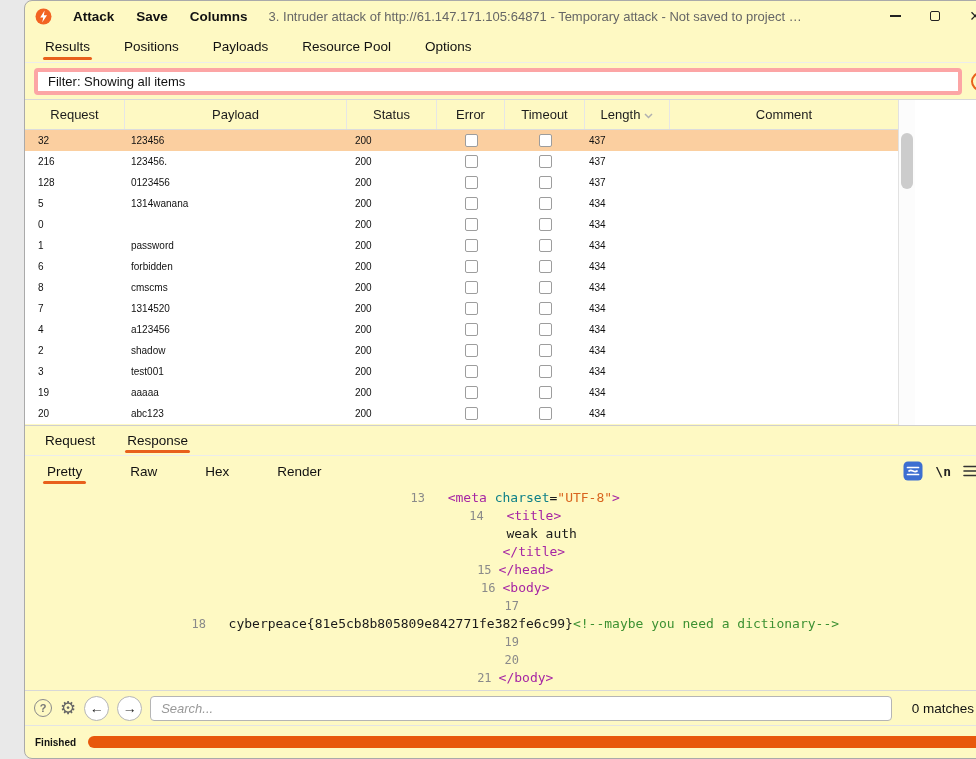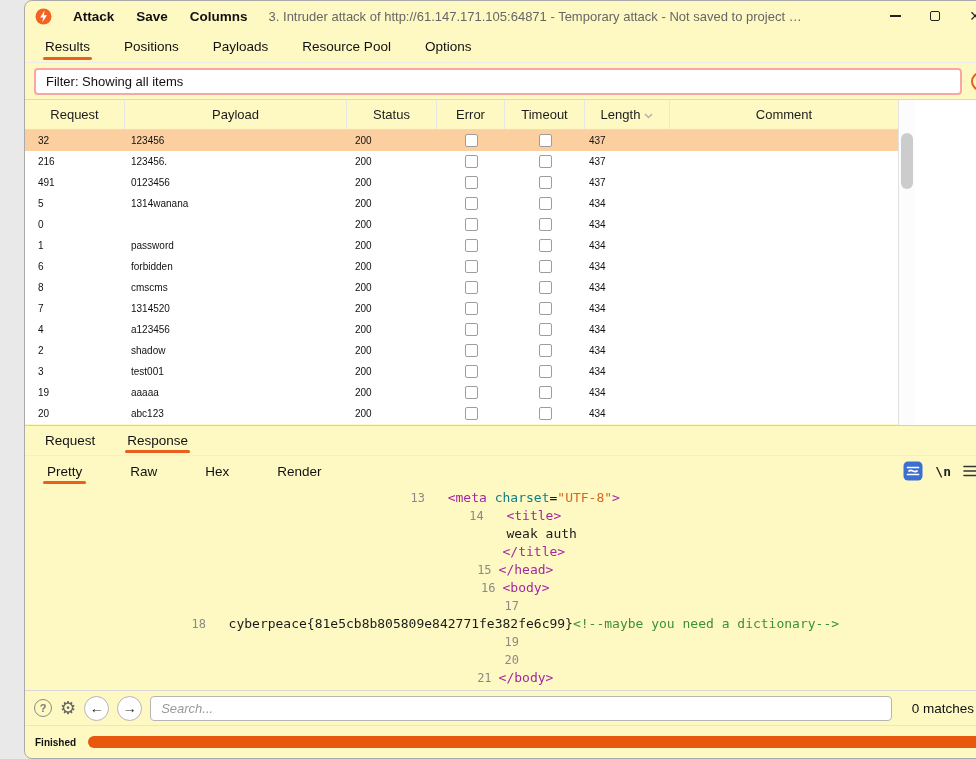--- a/index.html
+++ b/index.html
@@ -19,21 +19,21 @@
   .win-btn { width:40px; height:28px; display:flex; align-items:center; justify-content:center; color:#222; }
   .min-glyph { width:11px; height:1.4px; background:#222; }
   .max-glyph { width:10px; height:10px; border:1.2px solid #222; border-radius:2px; }
   .close-glyph { font-size:14px; line-height:1; }
   
   .main-tabs { height:32px; flex:0 0 32px; display:flex; align-items:stretch; padding:0 8px; gap:10px; border-bottom:1px solid #ececec; }
   .tab { position:relative; display:flex; align-items:center; padding:0 12px; font-size:13.5px; color:#111; cursor:default; }
   .tab.selected::after { content:""; position:absolute; left:10px; right:10px; bottom:2px; height:3px; border-radius:2px; background:var(--accent,#e8601c); }
   
   .filter-bar { height:36px; flex:0 0 36px; display:flex; align-items:center; padding:0 9px; gap:9px; }
-  .filter-box { flex:1; height:27px; border:2px solid #fca5a5; border-radius:4px; display:flex; align-items:center; padding:0 10px; font-size:13px; color:#111; background:#fff; }
+  .filter-box { flex:1; height:27px; border:4px solid #fca5a5; border-radius:4px; display:flex; align-items:center; padding:0 10px; font-size:13px; color:#111; background:#fff; }
   .help-circle { width:19px; height:19px; border:2px solid var(--accent,#e8601c); color:var(--accent,#e8601c); border-radius:50%; display:flex; align-items:center; justify-content:center; font-size:12px; font-weight:bold; flex:0 0 19px; }
   
   .results-area { flex:0 0 326px; height:326px; border-top:1px solid #d8d8d8; display:flex; overflow:hidden; }
   .table-viewport { width:873px; flex:0 0 873px; display:flex; flex-direction:column; overflow:hidden; }
   .thead, .trow { display:grid; grid-template-columns:100px 222px 90px 68px 80px 85px 1fr; }
   .thead { height:30px; flex:0 0 30px; border-bottom:1px solid #dcdcdc; }
   .th { display:flex; align-items:center; justify-content:center; gap:4px; font-size:13px; color:#1c1c1c; border-right:1px solid #e6e6e6; overflow:hidden; }
   .th:last-child { border-right:none; }
   .sort-chevron { display:inline-flex; margin-top:2px; }
   .tbody { flex:1; overflow:hidden; }
@@ -161,21 +161,21 @@
             <div class="cell chk">
               <span class="checkbox"></span>
             </div>
             <div class="cell chk">
               <span class="checkbox"></span>
             </div>
             <div class="cell len">437</div>
             <div class="cell comment"></div>
           </div>
           <div class="trow">
-            <div class="cell req">491</div>
+            <div class="cell req">128</div>
             <div class="cell payload">0123456</div>
             <div class="cell status">200</div>
             <div class="cell chk">
               <span class="checkbox"></span>
             </div>
             <div class="cell chk">
               <span class="checkbox"></span>
             </div>
             <div class="cell len">437</div>
             <div class="cell comment"></div>

